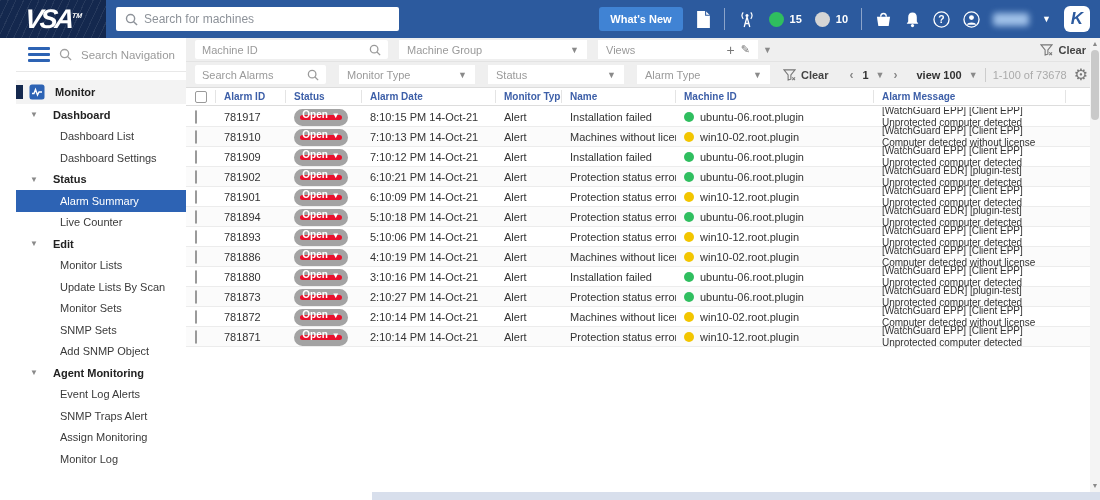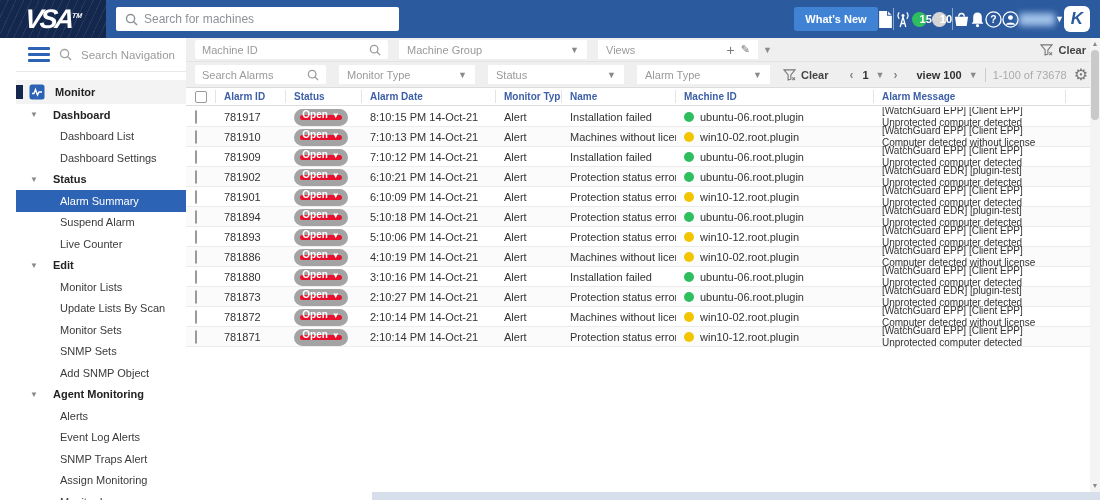--- a/index.html
+++ b/index.html
@@ -11,21 +11,21 @@
   .topbar { position:absolute; top:0; left:0; width:1100px; height:38px; background:#2c5a9e; display:flex; align-items:center; }
   .logo-block { width:106px; height:38px; background:#14284e;
     background-image:repeating-linear-gradient(115deg, rgba(255,255,255,0.08) 0 1px, transparent 1px 7px);
     display:flex; align-items:center; justify-content:center; flex:0 0 auto; }
   .vsa { color:#fff; font-style:italic; font-weight:900; font-size:27px; letter-spacing:-3px; transform:skewX(-6deg); }
   .vsa sup { font-size:7px; letter-spacing:0; }
   .top-search { position:relative; margin-left:10px; width:283px; height:24px; background:#fff; border-radius:2px; display:flex; align-items:center; }
   .top-search svg { margin:0 6px 0 9px; flex:0 0 auto; }
   .top-search input { border:0; outline:0; width:230px; font-size:12px; color:#444; background:transparent; font-family:inherit; }
   .top-search input::placeholder { color:#8d9299; }
-  .top-right { margin-left:auto; display:flex; align-items:center; padding-right:10px; }
+  .top-right { margin-left:auto; display:flex; align-items:center; gap:13px; padding-right:10px; }
   .whatsnew { background:#4083d4; color:#fff; font-size:11px; font-weight:bold; border:0; border-radius:3px; padding:6px 11px; font-family:inherit; cursor:pointer; }
   .tb-sep { width:1px; height:22px; background:rgba(255,255,255,0.45); }
   .count { color:#fff; font-size:11px; font-weight:bold; margin-left:-7px; }
   .circle { width:15px; height:15px; border-radius:50%; }
   .circle.green { background:#2fbe5f; }
   .circle.gray { background:#d5d5d5; }
   .blurred-user { width:36px; height:13px; border-radius:3px; background:#9fc0e8; filter:blur(3px); }
   .tb-chevron { color:#fff; font-size:9px; }
   .klogo { width:26px; height:26px; background:#fff; border-radius:6px; display:flex; align-items:center; justify-content:center;
     color:#2c5a9e; font-weight:900; font-style:italic; font-size:17px; }
@@ -185,23 +185,20 @@
           <span>Dashboard Settings</span>
         </div>
         <div class="nav-row group">
           <span class="tw">▼</span>
           <span>Status</span>
         </div>
         <div class="nav-row leaf sel">
           <span>Alarm Summary</span>
         </div>
         <div class="nav-row leaf">
-          <span>Suspend Alarm</span>
-        </div>
-        <div class="nav-row leaf">
           <span>Live Counter</span>
         </div>
         <div class="nav-row group">
           <span class="tw">▼</span>
           <span>Edit</span>
         </div>
         <div class="nav-row leaf">
           <span>Monitor Lists</span>
         </div>
         <div class="nav-row leaf">
@@ -212,23 +209,20 @@
         </div>
         <div class="nav-row leaf">
           <span>SNMP Sets</span>
         </div>
         <div class="nav-row leaf">
           <span>Add SNMP Object</span>
         </div>
         <div class="nav-row group">
           <span class="tw">▼</span>
           <span>Agent Monitoring</span>
-        </div>
-        <div class="nav-row leaf">
-          <span>Alerts</span>
         </div>
         <div class="nav-row leaf">
           <span>Event Log Alerts</span>
         </div>
         <div class="nav-row leaf">
           <span>SNMP Traps Alert</span>
         </div>
         <div class="nav-row leaf">
           <span>Assign Monitoring</span>
         </div>

